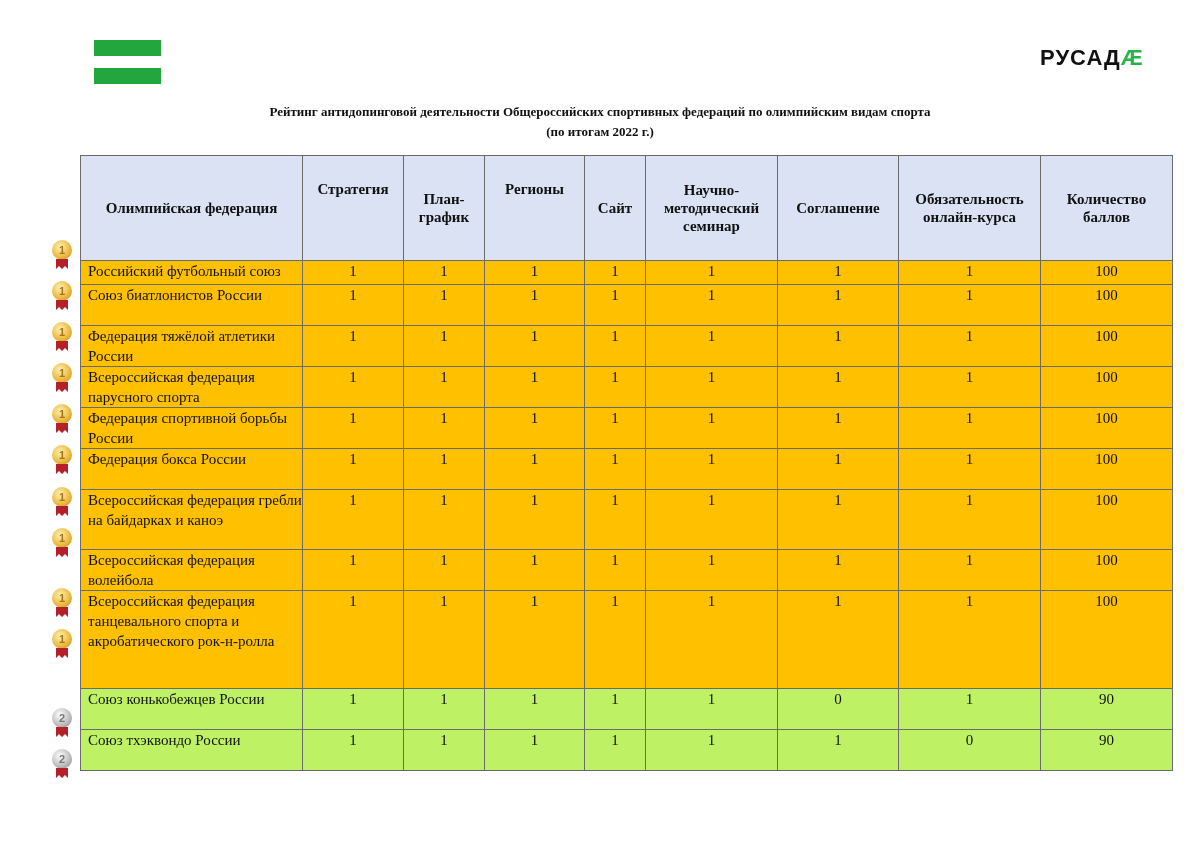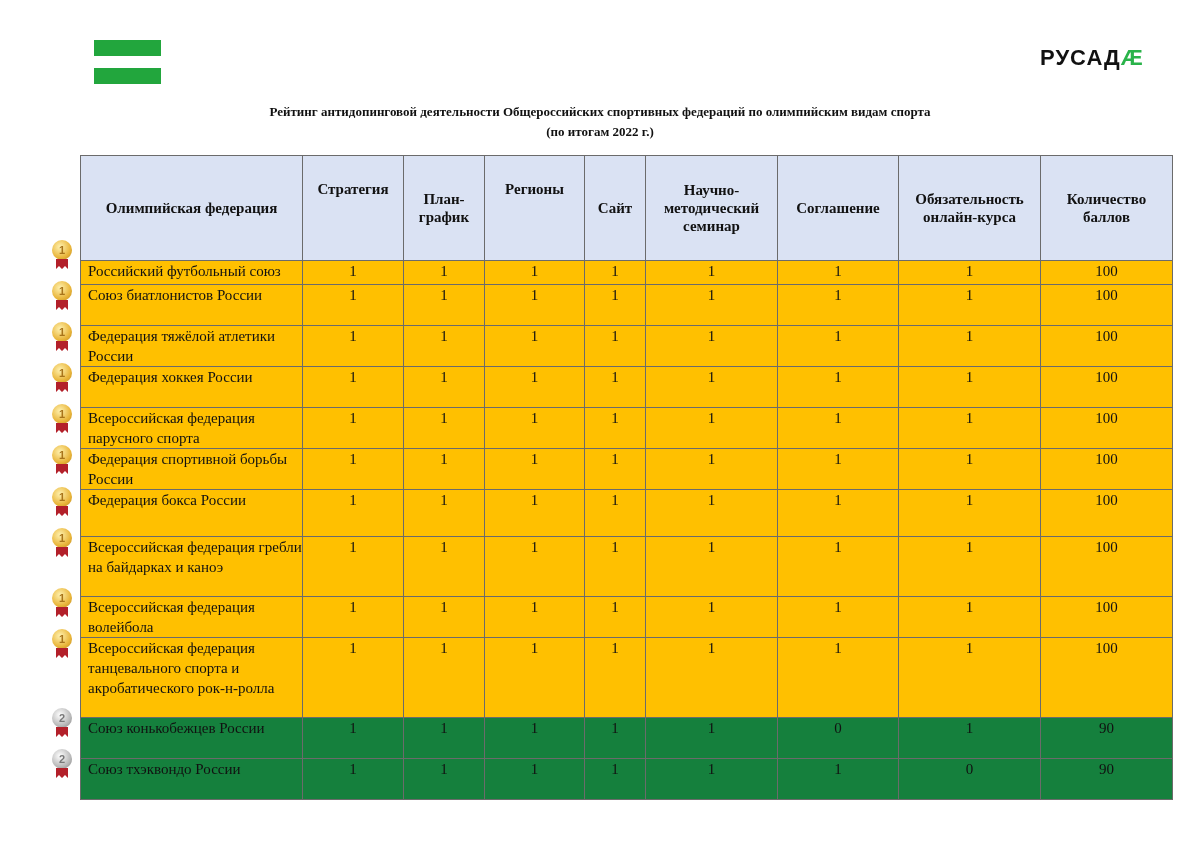--- a/index.html
+++ b/index.html
@@ -11,21 +11,21 @@
   .logo-right { position: absolute; left: 1040px; top: 40px; font-family: "Liberation Sans", sans-serif; font-weight: bold; font-size: 22px; letter-spacing: 1px; color: #111; line-height: 36px; }
   .logo-right .accent { color: #2ab34a; }
   .title { position: absolute; left: 100px; top: 102px; width: 1000px; text-align: center; font-weight: bold; font-size: 13px; line-height: 20px; }
   table.rating { position: absolute; left: 80px; top: 155px; border-collapse: collapse; table-layout: fixed; width: 1092px; font-size: 15px; }
   table.rating th, table.rating td { border: 1px solid #6b6b6b; padding: 0; vertical-align: top; }
   table.rating th { background: #dae2f3; font-weight: bold; text-align: center; vertical-align: middle; height: 80px; line-height: 18px; }
   table.rating td { line-height: 20px; }
   table.rating td.name { padding-left: 7px; text-align: left; }
   table.rating td.num { text-align: center; }
   tr.gold td { background: #ffc000; }
-  tr.silver td { background: #15803d; }
+  tr.silver td { background: #bef264; }
   .medal { position: absolute; left: 50px; width: 24px; height: 32px; }
   .medal .disc { position: absolute; left: 2px; top: 0; width: 20px; height: 20px; border-radius: 50%; font-family: "Liberation Sans", sans-serif; font-size: 11px; font-weight: bold; text-align: center; line-height: 20px; }
   .medal.gold .disc { background: radial-gradient(circle at 40% 35%, #fff2b0, #e9b53a 60%, #b88419); color: #a8741a; }
   .medal.silver .disc { background: radial-gradient(circle at 40% 35%, #ffffff, #b9b9b9 60%, #7d7d7d); color: #777; }
   .medal .ribbon { position: absolute; left: 6px; top: 19px; width: 12px; height: 10px; background: #b3202a; clip-path: polygon(0 0, 100% 0, 100% 100%, 75% 70%, 50% 100%, 25% 70%, 0 100%); }
 </style>
 </head>
 <body>
 
 <div class="logo-left">
@@ -142,31 +142,20 @@
       <td class="num">1</td>
       <td class="num">1</td>
       <td class="num">1</td>
       <td class="num">1</td>
       <td class="num">1</td>
       <td class="num">1</td>
       <td class="num">1</td>
       <td class="num">100</td>
     </tr>
     <tr class="gold" style="height:41px">
-      <td class="name">Федерация хоккея России</td>
-      <td class="num">1</td>
-      <td class="num">1</td>
-      <td class="num">1</td>
-      <td class="num">1</td>
-      <td class="num">1</td>
-      <td class="num">1</td>
-      <td class="num">1</td>
-      <td class="num">100</td>
-    </tr>
-    <tr class="gold" style="height:41px">
       <td class="name">Всероссийская федерация парусного спорта</td>
       <td class="num">1</td>
       <td class="num">1</td>
       <td class="num">1</td>
       <td class="num">1</td>
       <td class="num">1</td>
       <td class="num">1</td>
       <td class="num">1</td>
       <td class="num">100</td>
     </tr>
@@ -174,21 +163,21 @@
       <td class="name">Федерация спортивной борьбы России</td>
       <td class="num">1</td>
       <td class="num">1</td>
       <td class="num">1</td>
       <td class="num">1</td>
       <td class="num">1</td>
       <td class="num">1</td>
       <td class="num">1</td>
       <td class="num">100</td>
     </tr>
-    <tr class="gold" style="height:47px">
+    <tr class="gold" style="height:41px">
       <td class="name">Федерация бокса России</td>
       <td class="num">1</td>
       <td class="num">1</td>
       <td class="num">1</td>
       <td class="num">1</td>
       <td class="num">1</td>
       <td class="num">1</td>
       <td class="num">1</td>
       <td class="num">100</td>
     </tr>
@@ -207,21 +196,21 @@
       <td class="name">Всероссийская федерация волейбола</td>
       <td class="num">1</td>
       <td class="num">1</td>
       <td class="num">1</td>
       <td class="num">1</td>
       <td class="num">1</td>
       <td class="num">1</td>
       <td class="num">1</td>
       <td class="num">100</td>
     </tr>
-    <tr class="gold" style="height:80px">
+    <tr class="gold" style="height:98px">
       <td class="name">Всероссийская федерация танцевального спорта и акробатического рок-н-ролла</td>
       <td class="num">1</td>
       <td class="num">1</td>
       <td class="num">1</td>
       <td class="num">1</td>
       <td class="num">1</td>
       <td class="num">1</td>
       <td class="num">1</td>
       <td class="num">100</td>
     </tr>

